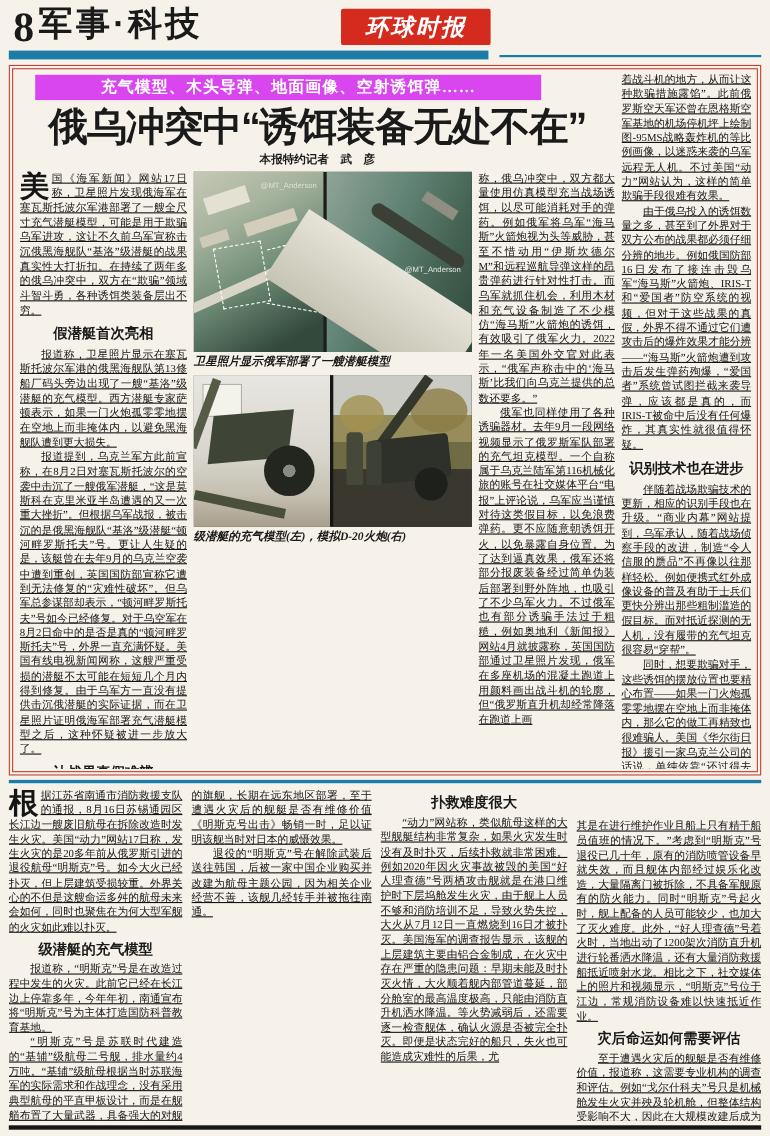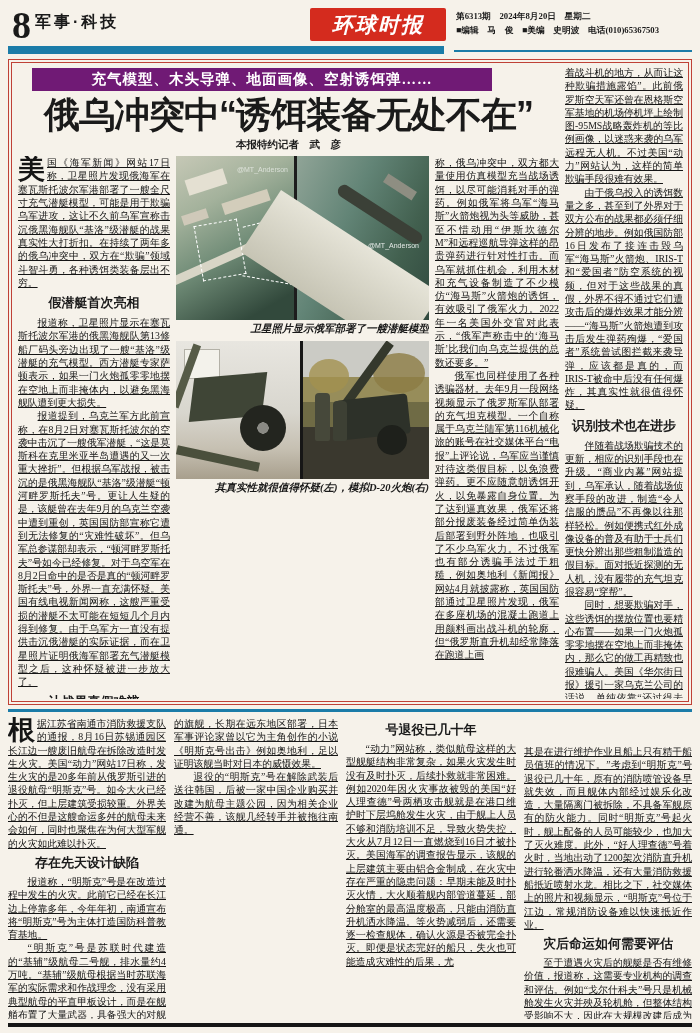--- a/index.html
+++ b/index.html
@@ -3,49 +3,49 @@
 <meta charset="utf-8">
 <style>
   * { box-sizing: border-box; margin: 0; padding: 0; }
   html,body { width:700px; height:1033px; overflow:hidden; }
   body { background:#f6f2ea; font-family:"Liberation Serif", serif; color:#1a1a1a; padding-top:5px; }
 
   
   .page-header{ position:relative; height:48px; margin:2px 8px 4px; }
   .hdr-left{ position:absolute; left:4px; top:0; display:flex; align-items:flex-start; }
   .pg-num{ font-size:38px; line-height:36px; font-weight:900; font-family:"Liberation Serif",serif; }
-  .section-title{ font-size:16px; line-height:30px; font-weight:900; letter-spacing:3px; margin-left:4px; font-family:"Liberation Sans",sans-serif; }
+  .section-title{ font-size:31px; line-height:30px; font-weight:900; letter-spacing:3px; margin-left:4px; font-family:"Liberation Sans",sans-serif; }
   .masthead{ position:absolute; left:302px; top:1px; width:136px; height:33px; background:#d42b1e; color:#fff; display:flex; align-items:center; justify-content:center; font-size:21px; font-weight:900; font-style:italic; letter-spacing:2px; border-radius:2px; }
   .hdr-right{ position:absolute; left:448px; top:3px; font-size:8.7px; line-height:1.6; font-weight:bold; white-space:nowrap; }
   .hdr-bar{ position:absolute; left:0; bottom:1px; width:436px; height:8px; background:#1b7ca8; }
   .hdr-line{ position:absolute; left:446px; bottom:3px; right:0; height:2.5px; background:#1b7ca8; }
 
   
   .main-box{ margin:0 8px; border:1.5px solid #bf4136; padding:2px; height:646px; }
   .main-inner{ border:1px solid #bf4136; height:100%; padding:3px 5px 2px 6px; display:flex; overflow:hidden; }
   .left-wrap{ flex:1; min-width:0; display:flex; flex-direction:column; }
-  .kicker{ width:460px; height:23px; margin:2px 0 0 14px; background:#701a75; color:#fff; display:flex; align-items:center; justify-content:center; font-size:14.5px; font-weight:bold; letter-spacing:1px; font-family:Liberation Serif, serif; }
+  .kicker{ width:460px; height:23px; margin:2px 0 0 14px; background:#d946ef; color:#fff; display:flex; align-items:center; justify-content:center; font-size:14.5px; font-weight:bold; letter-spacing:1px; font-family:Liberation Serif, serif; }
   .headline{ font-family:"Liberation Sans",sans-serif; font-weight:900; font-size:36px; line-height:1.2; letter-spacing:-1px; text-align:center; white-space:nowrap; margin-top:2px; }
   .byline{ text-align:center; font-size:10.5px; font-weight:bold; margin:2px 0 4px; }
   .cols{ display:flex; flex:1; overflow:hidden; }
   .tcol1{ width:152px; margin-right:6px; overflow:hidden; }
   .imgcol{ width:253px; margin-right:6px; overflow:hidden; }
   .tcol3{ flex:1; min-width:0; overflow:hidden; }
   .tcol4{ width:118px; margin-left:6px; overflow:hidden; }
 
   p.body{ font-size:9.8px; line-height:13.3px; text-align:justify; text-indent:2em; color:#151515;text-decoration:underline; }
   p.cont{ text-indent:0; }
   .subhead{ font-size:13px; font-weight:bold; text-align:center; margin:5px 0 4px; font-family:"Liberation Sans",sans-serif; }
   .dropcap{ float:left; font-size:27px; line-height:25px; font-weight:900; margin:1px 2px 0 0; font-family:"Liberation Sans",sans-serif; }
   p.lead{ text-indent:0; }
 
   
   figure{ margin-bottom:5px; }
   .photo{ position:relative; overflow:hidden; width:100%; }
-  figcaption{ font-size:10.5px; font-weight:bold; font-style:italic; text-align:right; margin-top:2px; }
+  figcaption{ font-size:10.5px; font-weight:bold; font-style:italic; text-align:left; margin-top:2px; }
 
   .sat{ height:164px; display:flex; background:#1d1d1d; }
   .sat-l{ width:118px; position:relative; background:linear-gradient(150deg,#c6c8b6 0%,#a4b29c 28%,#708c77 55%,#32493c 88%); }
   .roof{ position:absolute; background:#e4e0d2; }
   .r1{ left:10px; top:18px; width:40px; height:16px; transform:rotate(-18deg); }
   .r2{ left:46px; top:40px; width:48px; height:12px; transform:rotate(-18deg); background:#d3cdbb; }
   .r3{ left:6px; top:56px; width:26px; height:10px; transform:rotate(-18deg); background:#cfc9b9; }
   .quay{ position:absolute; left:-8px; top:92px; width:140px; height:9px; background:#d8d5c6; transform:rotate(-24deg); }
   .anno{ position:absolute; left:22px; top:66px; width:44px; height:56px; border:1.5px dashed #fff; transform:rotate(-10deg); }
   .leader-t{ position:absolute; left:66px; top:64px; width:56px; border-top:1.5px dashed #fff; transform:rotate(-14deg); }
@@ -111,24 +111,20 @@
 <body>
 
 <header class="page-header">
   <div class="hdr-left">
     <span class="pg-num">8</span>
     <span class="section-title">军事·科技</span>
   </div>
   <div class="masthead">
     <span>环球时报</span>
   </div>
-  <div class="hdr-right">
-    <div>第6313期　2024年8月20日　星期二</div>
-    <div>■编辑　马　俊　■美编　史明波　电话(010)65367503</div>
-  </div>
   <div class="hdr-bar"></div>
   <div class="hdr-line"></div>
 </header>
 
 <section class="main-box">
   <div class="main-inner">
     <div class="left-wrap">
       <div class="kicker">
         <span>充气模型、木头导弹、地面画像、空射诱饵弹……</span>
       </div>
@@ -180,21 +176,21 @@
               <div class="art-r">
                 <div class="tree t1"></div>
                 <div class="tree t2"></div>
                 <div class="how-barrel"></div>
                 <div class="how-body"></div>
                 <div class="how-wheel"></div>
                 <div class="sold s1"></div>
                 <div class="sold s2"></div>
               </div>
             </div>
-            <figcaption>其真实性就很值得怀疑(左)，模拟D-20火炮(右)</figcaption>
+            <figcaption>级潜艇的充气模型(左)，模拟D-20火炮(右)</figcaption>
           </figure>
 
         </div>
 
         <div class="tcol3">
           <p class="body cont">称，俄乌冲突中，双方都大量使用仿真模型充当战场诱饵，以尽可能消耗对手的弹药。例如俄军将乌军“海马斯”火箭炮视为头等威胁，甚至不惜动用“伊斯坎德尔M”和远程巡航导弹这样的昂贵弹药进行针对性打击。而乌军就抓住机会，利用木材和充气设备制造了不少模仿“海马斯”火箭炮的诱饵，有效吸引了俄军火力。2022年一名美国外交官对此表示，“俄军声称击中的‘海马斯’比我们向乌克兰提供的总数还要多。”</p>
           <p class="body">俄军也同样使用了各种诱骗器材。去年9月一段网络视频显示了俄罗斯军队部署的充气坦克模型。一个自称属于乌克兰陆军第116机械化旅的账号在社交媒体平台“电报”上评论说，乌军应当谨慎对待这类假目标，以免浪费弹药。更不应随意朝诱饵开火，以免暴露自身位置。为了达到逼真效果，俄军还将部分报废装备经过简单伪装后部署到野外阵地，也吸引了不少乌军火力。不过俄军也有部分诱骗手法过于粗糙，例如奥地利《新闻报》网站4月就披露称，英国国防部通过卫星照片发现，俄军在多座机场的混凝土跑道上用颜料画出战斗机的轮廓，但“俄罗斯直升机却经常降落在跑道上画</p>
         </div>
       </div>
     </div>
@@ -208,33 +204,33 @@
     </div>
   </div>
 </section>
 
 <section class="bottom-sec">
   <div class="divider"></div>
   <div class="bot-flex">
 
     <div class="bcol1">
       <p class="body lead"><span class="dropcap">根</span><span>据江苏省南通市消防救援支队的通报，8月16日苏锡通园区长江边一艘废旧航母在拆除改造时发生火灾。美国“动力”网站17日称，发生火灾的是20多年前从俄罗斯引进的退役航母“明斯克”号。如今大火已经扑灭，但上层建筑受损较重。外界关心的不但是这艘命运多舛的航母未来会如何，同时也聚焦在为何大型军舰的火灾如此难以扑灭。</span></p>
-      <h3 class="subhead">存在先天设计缺陷</h3>
+      <h3 class="subhead">级潜艇的充气模型</h3>
       <p class="body">报道称，“明斯克”号是在改造过程中发生的火灾。此前它已经在长江边上停靠多年，今年年初，南通宣布将“明斯克”号为主体打造国防科普教育基地。</p>
       <p class="body">“明斯克”号是苏联时代建造的“基辅”级航母二号舰，排水量约4万吨。“基辅”级航母根据当时苏联海军的实际需求和作战理念，没有采用典型航母的平直甲板设计，而是在舰艏布置了大量武器，具备强大的对舰和对空作战能力；同时它的斜角甲板和内部机库能容纳12架雅克-38垂直起降战斗机和约20架卡-25直升机，可以为远洋活动的苏联战略核潜艇提供掩护。“明斯克”号于1978年服役，曾作为苏联太平洋舰队</p>
     </div>
 
     <div class="bmid">
       <div class="bmid-cols">
         <div class="bcol2">
-          <p class="body cont">的旗舰，长期在远东地区部署，日本军事评论家曾以它为主角创作的小说《明斯克号出击》例如奥地利，足以证明该舰当时对日本的威慑效果。</p>
+          <p class="body cont">的旗舰，长期在远东地区部署，至于遭遇火灾后的舰艇是否有维修价值《明斯克号出击》畅销一时，足以证明该舰当时对日本的威慑效果。</p>
           <p class="body">退役的“明斯克”号在解除武装后送往韩国，后被一家中国企业购买并改建为航母主题公园，因为相关企业经营不善，该舰几经转手并被拖往南通。</p>
         </div>
         <div class="bcol3">
-          <h3 class="subhead">号退役已几十年</h3>
+          <h3 class="subhead">扑救难度很大</h3>
           <p class="body">“动力”网站称，类似航母这样的大型舰艇结构非常复杂，如果火灾发生时没有及时扑灭，后续扑救就非常困难。例如2020年因火灾事故被毁的美国“好人理查德”号两栖攻击舰就是在港口维护时下层坞舱发生火灾，由于舰上人员不够和消防培训不足，导致火势失控，大火从7月12日一直燃烧到16日才被扑灭。美国海军的调查报告显示，该舰的上层建筑主要由铝合金制成，在火灾中存在严重的隐患问题：早期未能及时扑灭火情，大火顺着舰内部管道蔓延，部分舱室的最高温度极高，只能由消防直升机洒水降温。等火势减弱后，还需要逐一检查舰体，确认火源是否被完全扑灭。即便是状态完好的船只，失火也可能造成灾难性的后果，尤</p>
         </div>
       </div>
     </div>
 
     <div class="bcol4">
       <p class="body cont">其是在进行维护作业且船上只有精干船员值班的情况下。”考虑到“明斯克”号退役已几十年，原有的消防喷管设备早就失效，而且舰体内部经过娱乐化改造，大量隔离门被拆除，不具备军舰原有的防火能力。同时“明斯克”号起火时，舰上配备的人员可能较少，也加大了灭火难度。此外，“好人理查德”号着火时，当地出动了1200架次消防直升机进行轮番洒水降温，还有大量消防救援船抵近喷射水龙。相比之下，社交媒体上的照片和视频显示，“明斯克”号位于江边，常规消防设备难以快速抵近作业。</p>
       <h3 class="subhead">灾后命运如何需要评估</h3>
       <p class="body">至于遭遇火灾后的舰艇是否有维修价值，报道称，这需要专业机构的调查和评估。例如“戈尔什科夫”号只是机械舱发生火灾并殃及轮机舱，但整体结构受影响不大，因此在大规模改建后成为印度海军的“超日王”号航母。</p>
       <p class="body"><span>“好人理查德”号在高温烈焰中灼烧了四天，整体结构已经受损，美军评估认为修复成本高达30亿美元以上，而全新建造也不过花费40亿美元，因此该舰最终以退役报废而告终。▲</span></p>

